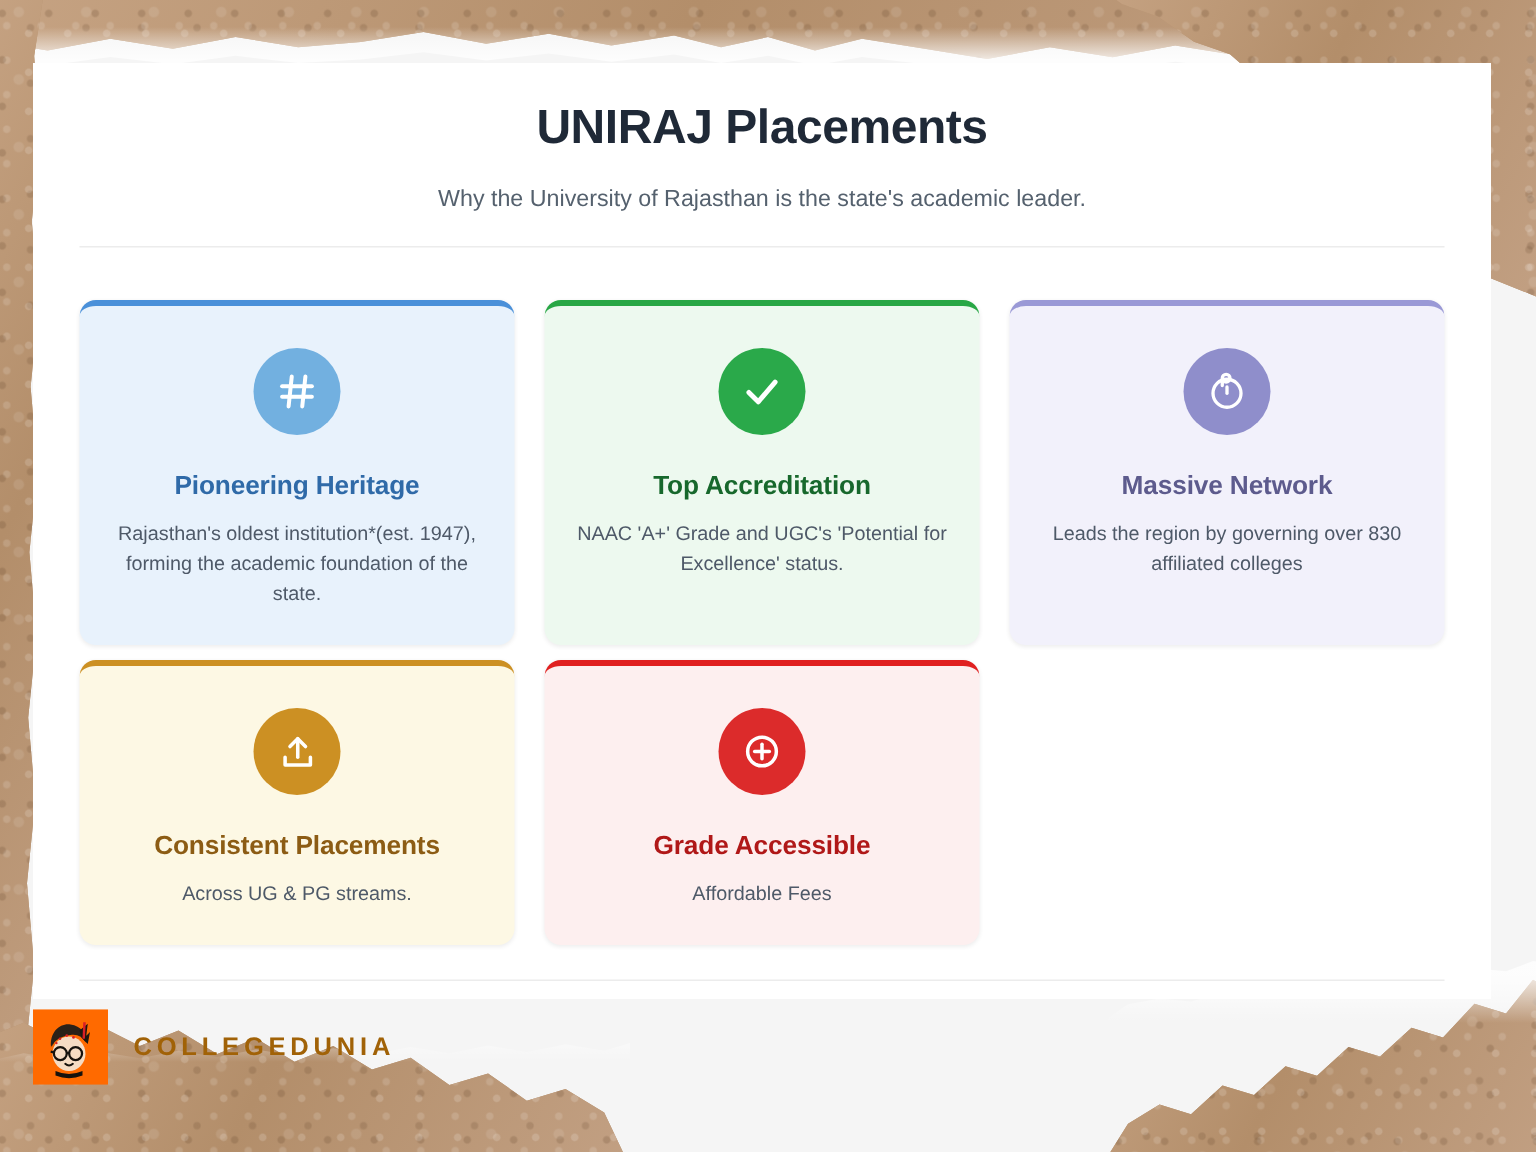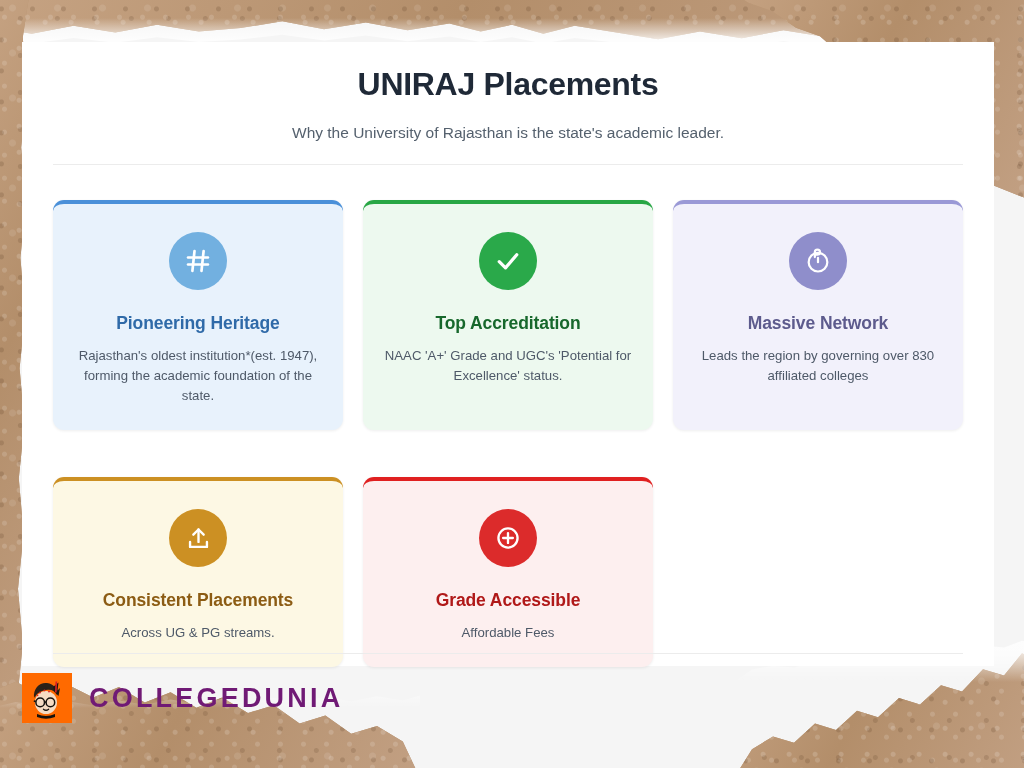--- a/index.html
+++ b/index.html
@@ -149,35 +149,35 @@
   #header-divider {
     height: 1px;
     background: #ececec;
     margin: 22px 31px 0 31px;
   }
 
   
   #card-grid {
     display: grid;
     grid-template-columns: repeat(3, 290px);
-    gap: 21px 20px;
+    gap: 10px 20px;
     padding: 35px 0 0 31px;
   }
 
   .card {
     border-radius: 11px;
     border-top-width: 4px;
     border-top-style: solid;
     padding: 28px 20px 24px 20px;
     text-align: center;
     box-shadow: 0 1px 3px rgba(0,0,0,.07);
     position: relative;
   }
   .card.tall { min-height: 217px; }
-  .card.short { min-height: 176px; margin-top: 26px; }
+  .card.short { min-height: 176px; }
 
   .card-icon {
     width: 58px; height: 58px;
     border-radius: 50%;
     margin: 0 auto 23px auto;
     display: flex;
     align-items: center;
     justify-content: center;
   }
   .card-icon svg { display: block; }
@@ -211,24 +211,24 @@
     z-index: 6;
   }
   #brand-logo {
     width: 50px; height: 50px;
     background: #ff6a00;
     position: relative;
     overflow: hidden;
     flex: none;
   }
   #brand-name {
-    font-size: 27px;
+    font-size: 17px;
     font-weight: bold;
     letter-spacing: 3.2px;
-    color: #701a75;
+    color: #a16207;
   }
 </style>
 </head>
 <body>
 
 <div id="stage">
 
   <div class="kraft" id="kraft-top"></div>
   <div id="kraft-top-fuzz"></div>
   <div class="kraft" id="kraft-right"></div>

